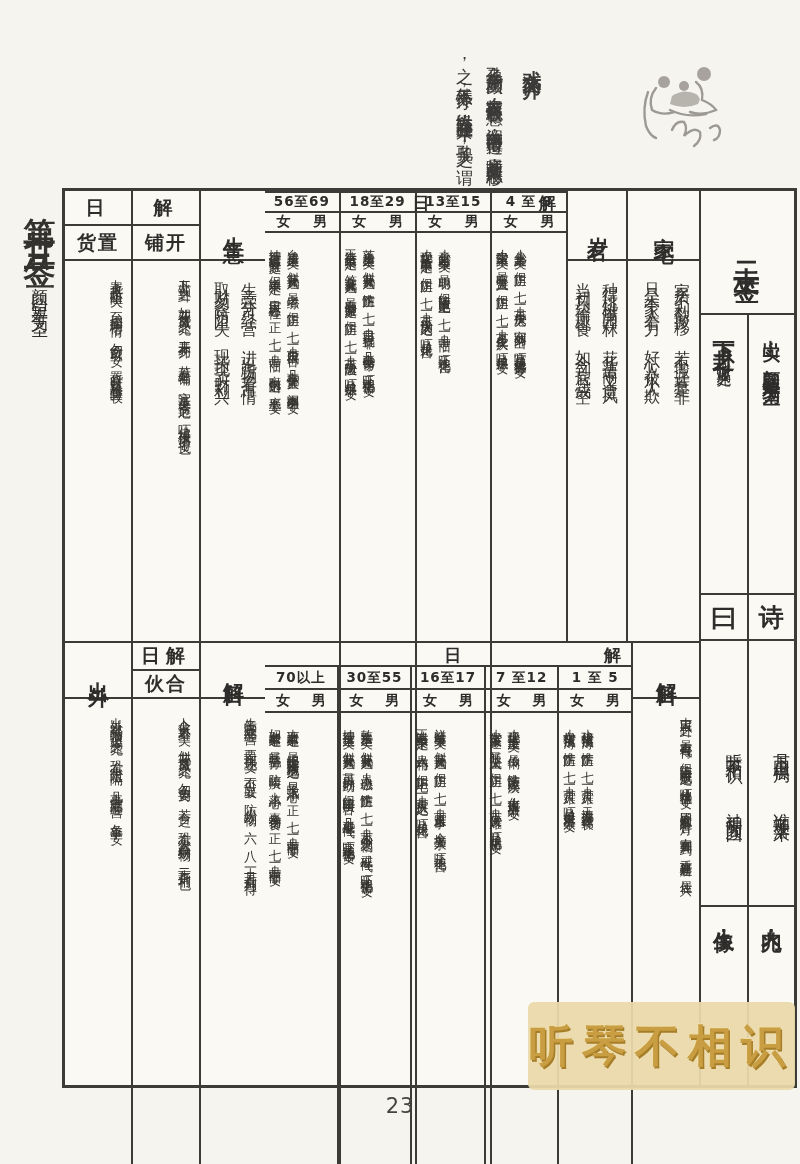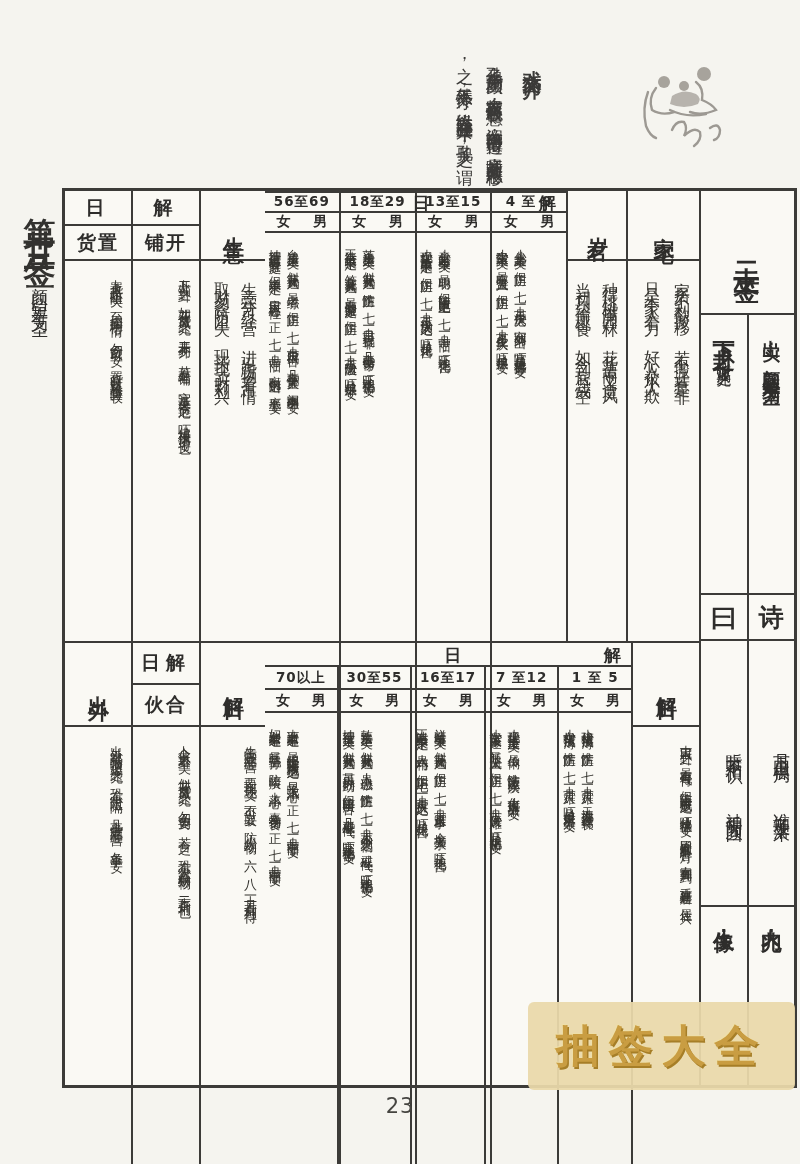--- a/index.html
+++ b/index.html
@@ -40,21 +40,21 @@
   .right-col { width:95px; border-left:2px solid #3c3b38; display:flex; flex-direction:column; }
   .left-part { flex:1; min-width:0; display:flex; flex-direction:column; }
 
   .t1 { height:452px; border-bottom:2.5px solid #3c3b38; display:flex; flex-direction:row-reverse; }
   .t2 { flex:1; display:flex; flex-direction:row-reverse; }
 
   .col { border-left:2px solid #3c3b38; display:flex; flex-direction:column; }
   .t1 > .col:last-child, .t2 > .col:last-child { border-left:none; }
 
   .hdr { border-bottom:2px solid #3c3b38; display:flex; align-items:center; justify-content:center; }
-  .t1 .hdr-zone { height:70px; } .t2 .hdr-zone { height:84px;justify-content:center; }
+  .t1 .hdr-zone { height:70px; } .t2 .hdr-zone { height:56px;justify-content:center; }
   .hv { writing-mode:vertical-rl; text-orientation:upright; font-weight:bold; font-size:21px; letter-spacing:5px; line-height:1; }
   .hdr-split { display:flex; flex-direction:column; border-bottom:2px solid #3c3b38; }
   .hdr-split .hs-top { flex:1; border-bottom:2px solid #3c3b38; display:flex; align-items:center; justify-content:center; font-weight:bold; font-size:19px; letter-spacing:6px;}
   .hdr-split .hs-bot { flex:1; display:flex; align-items:center; justify-content:center; font-weight:bold; font-size:19px; letter-spacing:2px;}
 
   .group { flex:1; min-width:0; display:flex; flex-direction:column; }
   .g-hdr1 { height:24px; border-bottom:2px solid #3c3b38; position:relative; font-weight:bold; font-size:17px; }
   .g-hdr1 .g-jie { position:absolute; right:10px; top:1px; }
   .g-hdr1 .g-ri  { position:absolute; left:49%; top:1px; }
   .g-hdr2, .g-hdr3 { height:23px; border-bottom:2px solid #3c3b38; display:flex; flex-direction:row-reverse; }
@@ -363,15 +363,15 @@
         <div class="hdr hdr-zone">
             <span class="hv">出外</span>
           </div>
         <div class="body-v small-body">出外之卦为啖河止渴之兆　恐有小人阻隔　凡事宜守旧经营　各事平安</div>
       </div>
     </div>
 
   </div>
 </div>
 
-<div class="watermark">抽签大全</div>
+<div class="watermark">听琴不相识</div>
 
 <div class="page-num">23</div>
 
 </body></html>

